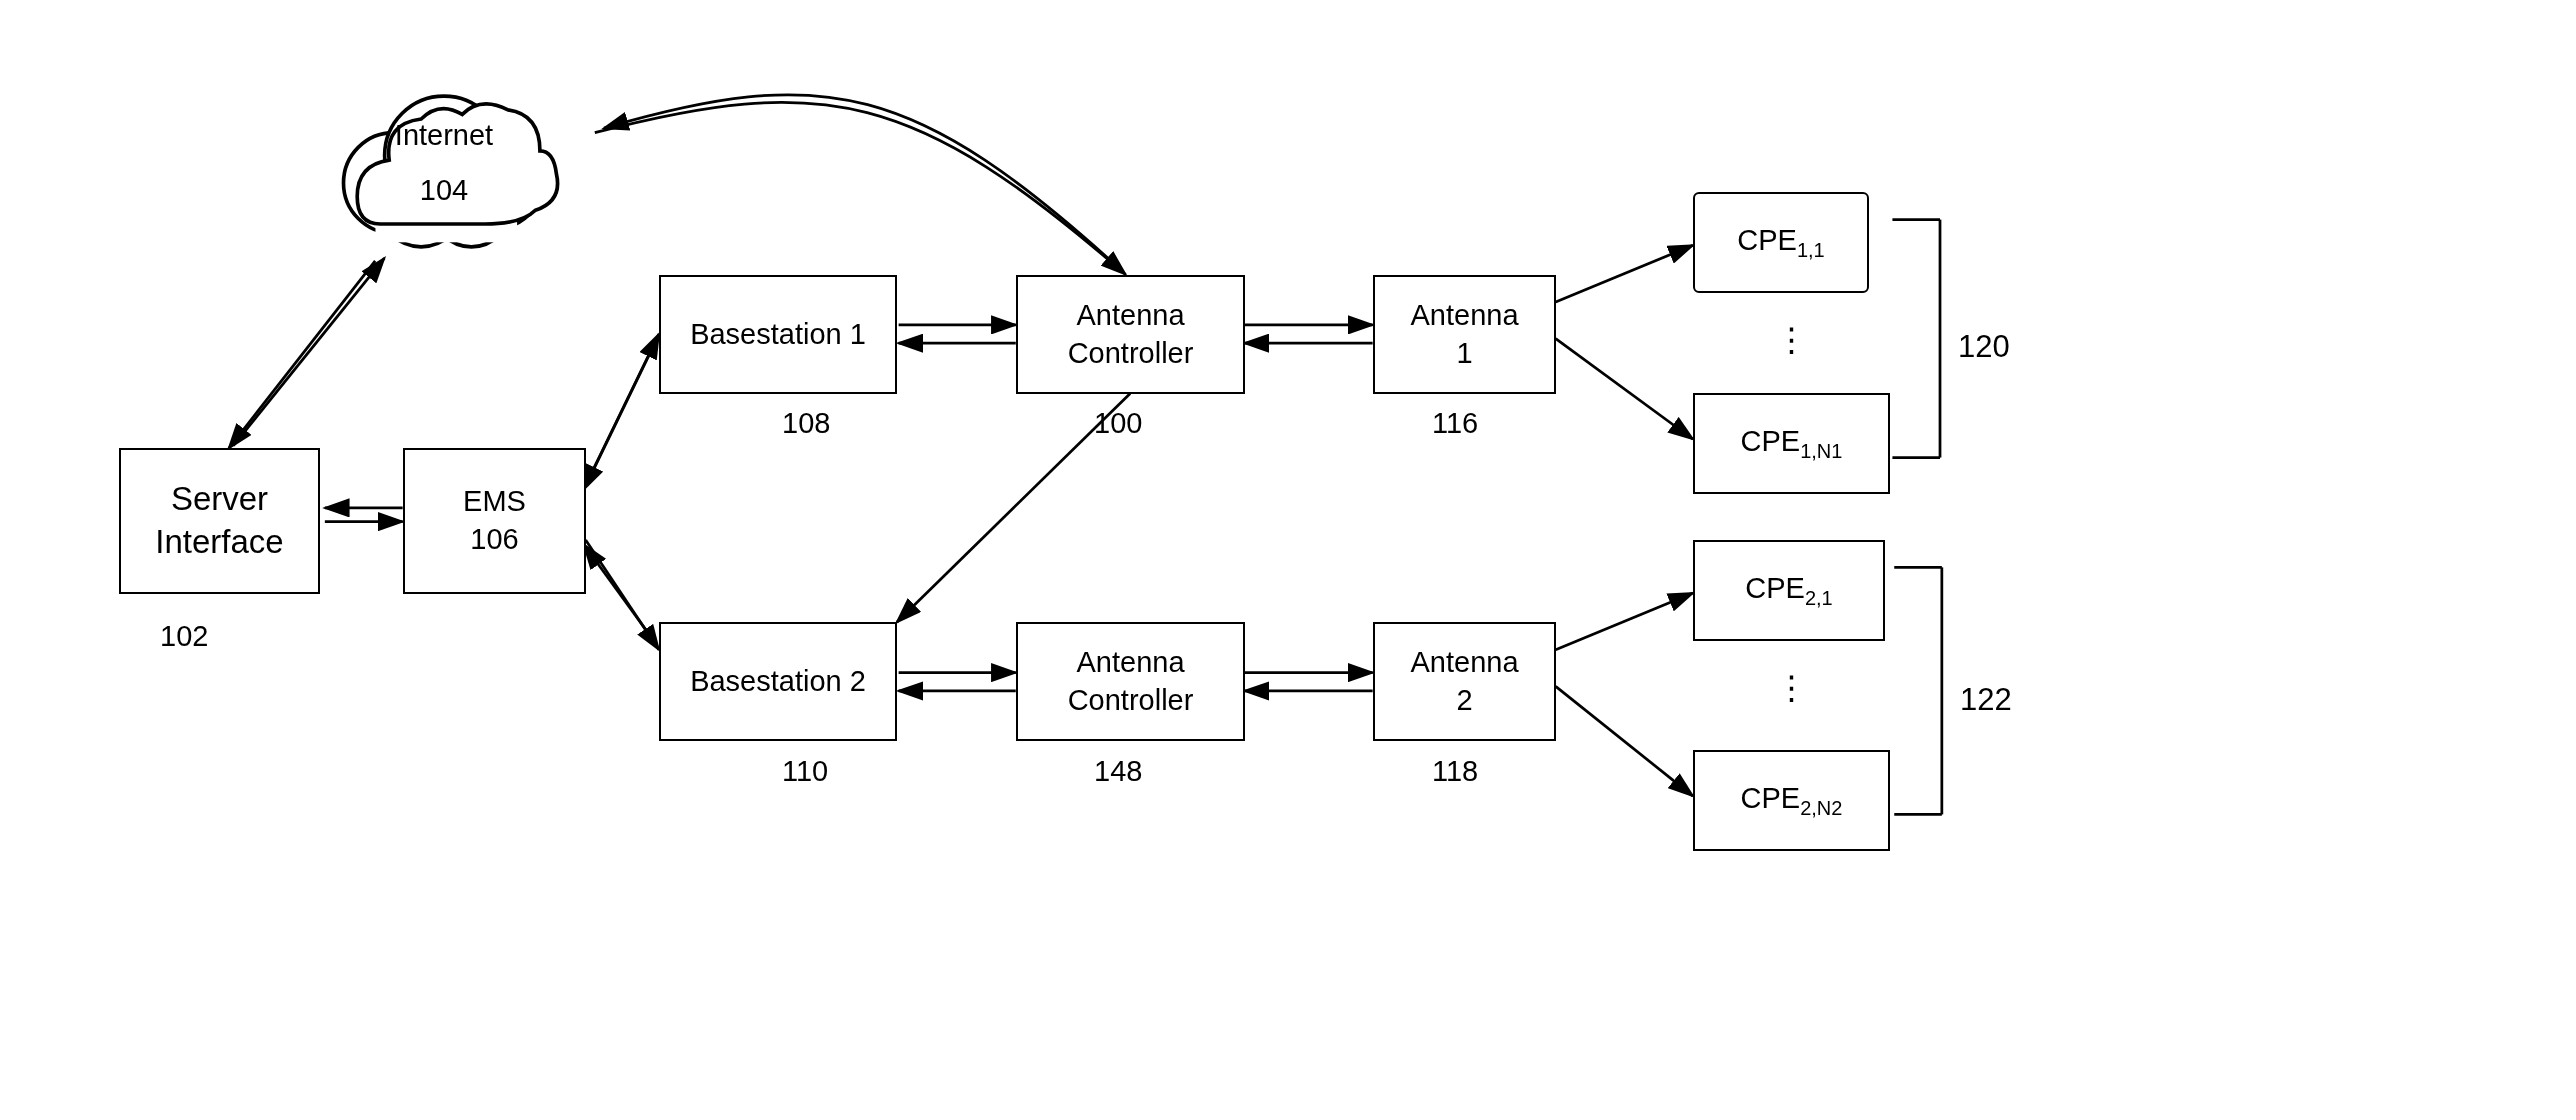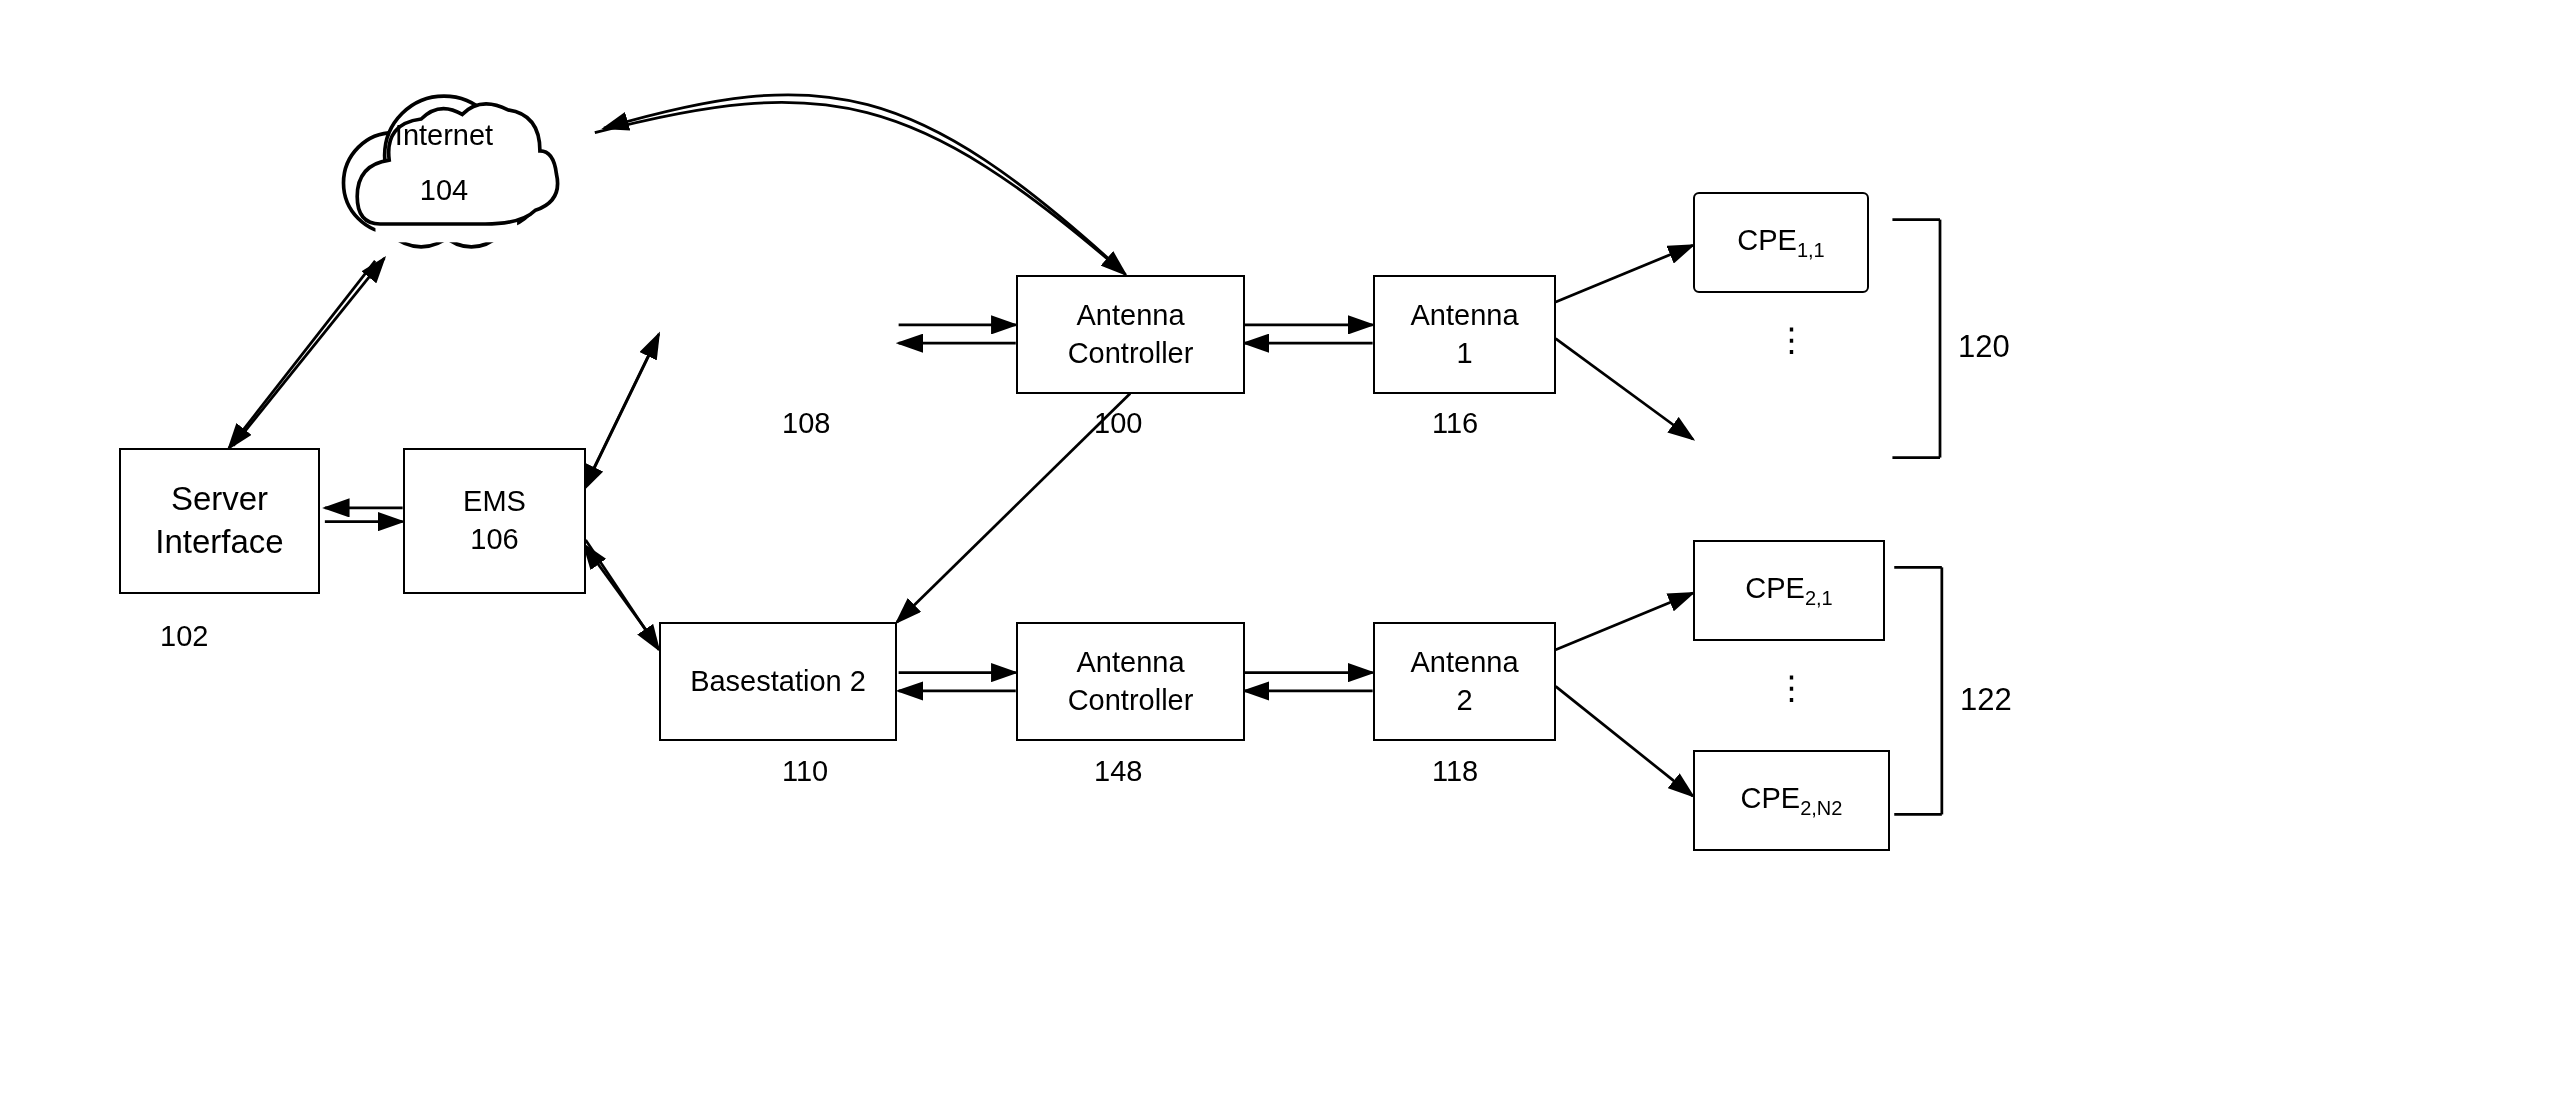--- a/index.html
+++ b/index.html
@@ -138,20 +138,23 @@
     <span style="font-size:33px; line-height:1.3;">Server<br>Interface</span>
   </div>
   <div class="label" style="left:160px; top:620px;">
     <span>102</span>
   </div>
 
   <div class="box" style="left:403px; top:448px; width:183px; height:146px;">
     <span style="font-size:29px; line-height:1.3;">EMS<br>106</span>
   </div>
 
+  <div class="box" style="left:659px; top:275px; width:238px; height:119px;">
+    <span style="font-size:29px;">Basestation 1</span>
+  </div>
   <div class="label" style="left:782px; top:407px;">108</div>
 
   <div class="box" style="left:659px; top:622px; width:238px; height:119px;">
     <span style="font-size:29px;">Basestation 2</span>
   </div>
   <div class="label" style="left:782px; top:755px;">110</div>
 
   <div class="box" style="left:1016px; top:275px; width:229px; height:119px;">
     <span style="font-size:29px; line-height:1.3;">Antenna<br>Controller</span>
   </div>
@@ -169,20 +172,23 @@
 
   <div class="box" style="left:1373px; top:622px; width:183px; height:119px;">
     <span style="font-size:29px; line-height:1.3;">Antenna<br>2</span>
   </div>
   <div class="label" style="left:1432px; top:755px;">118</div>
 
   <div class="box" style="left:1693px; top:192px; width:176px; height:101px;border-radius:6px;">
     <span style="font-size:29px;">CPE<sub>1,1</sub></span>
   </div>
 
+  <div class="box" style="left:1693px; top:393px; width:197px; height:101px;">
+    <span style="font-size:29px;">CPE<sub>1,N1</sub></span>
+  </div>
 
   <div style="position:absolute; left:1775px; top:320px; font-size:33px; letter-spacing:1.8px;">⋮</div>
 
   <div class="box" style="left:1693px; top:540px; width:192px; height:101px;">
     <span style="font-size:29px;">CPE<sub>2,1</sub></span>
   </div>
 
   <div class="box" style="left:1693px; top:750px; width:197px; height:101px;">
     <span style="font-size:29px;">CPE<sub>2,N2</sub></span>
   </div>

